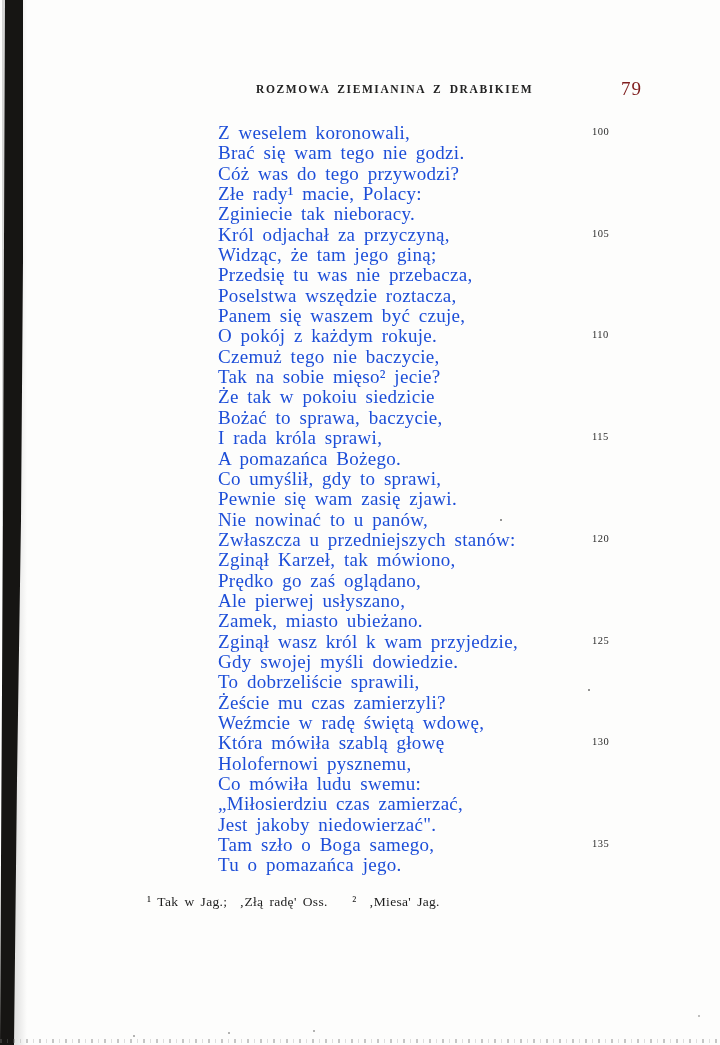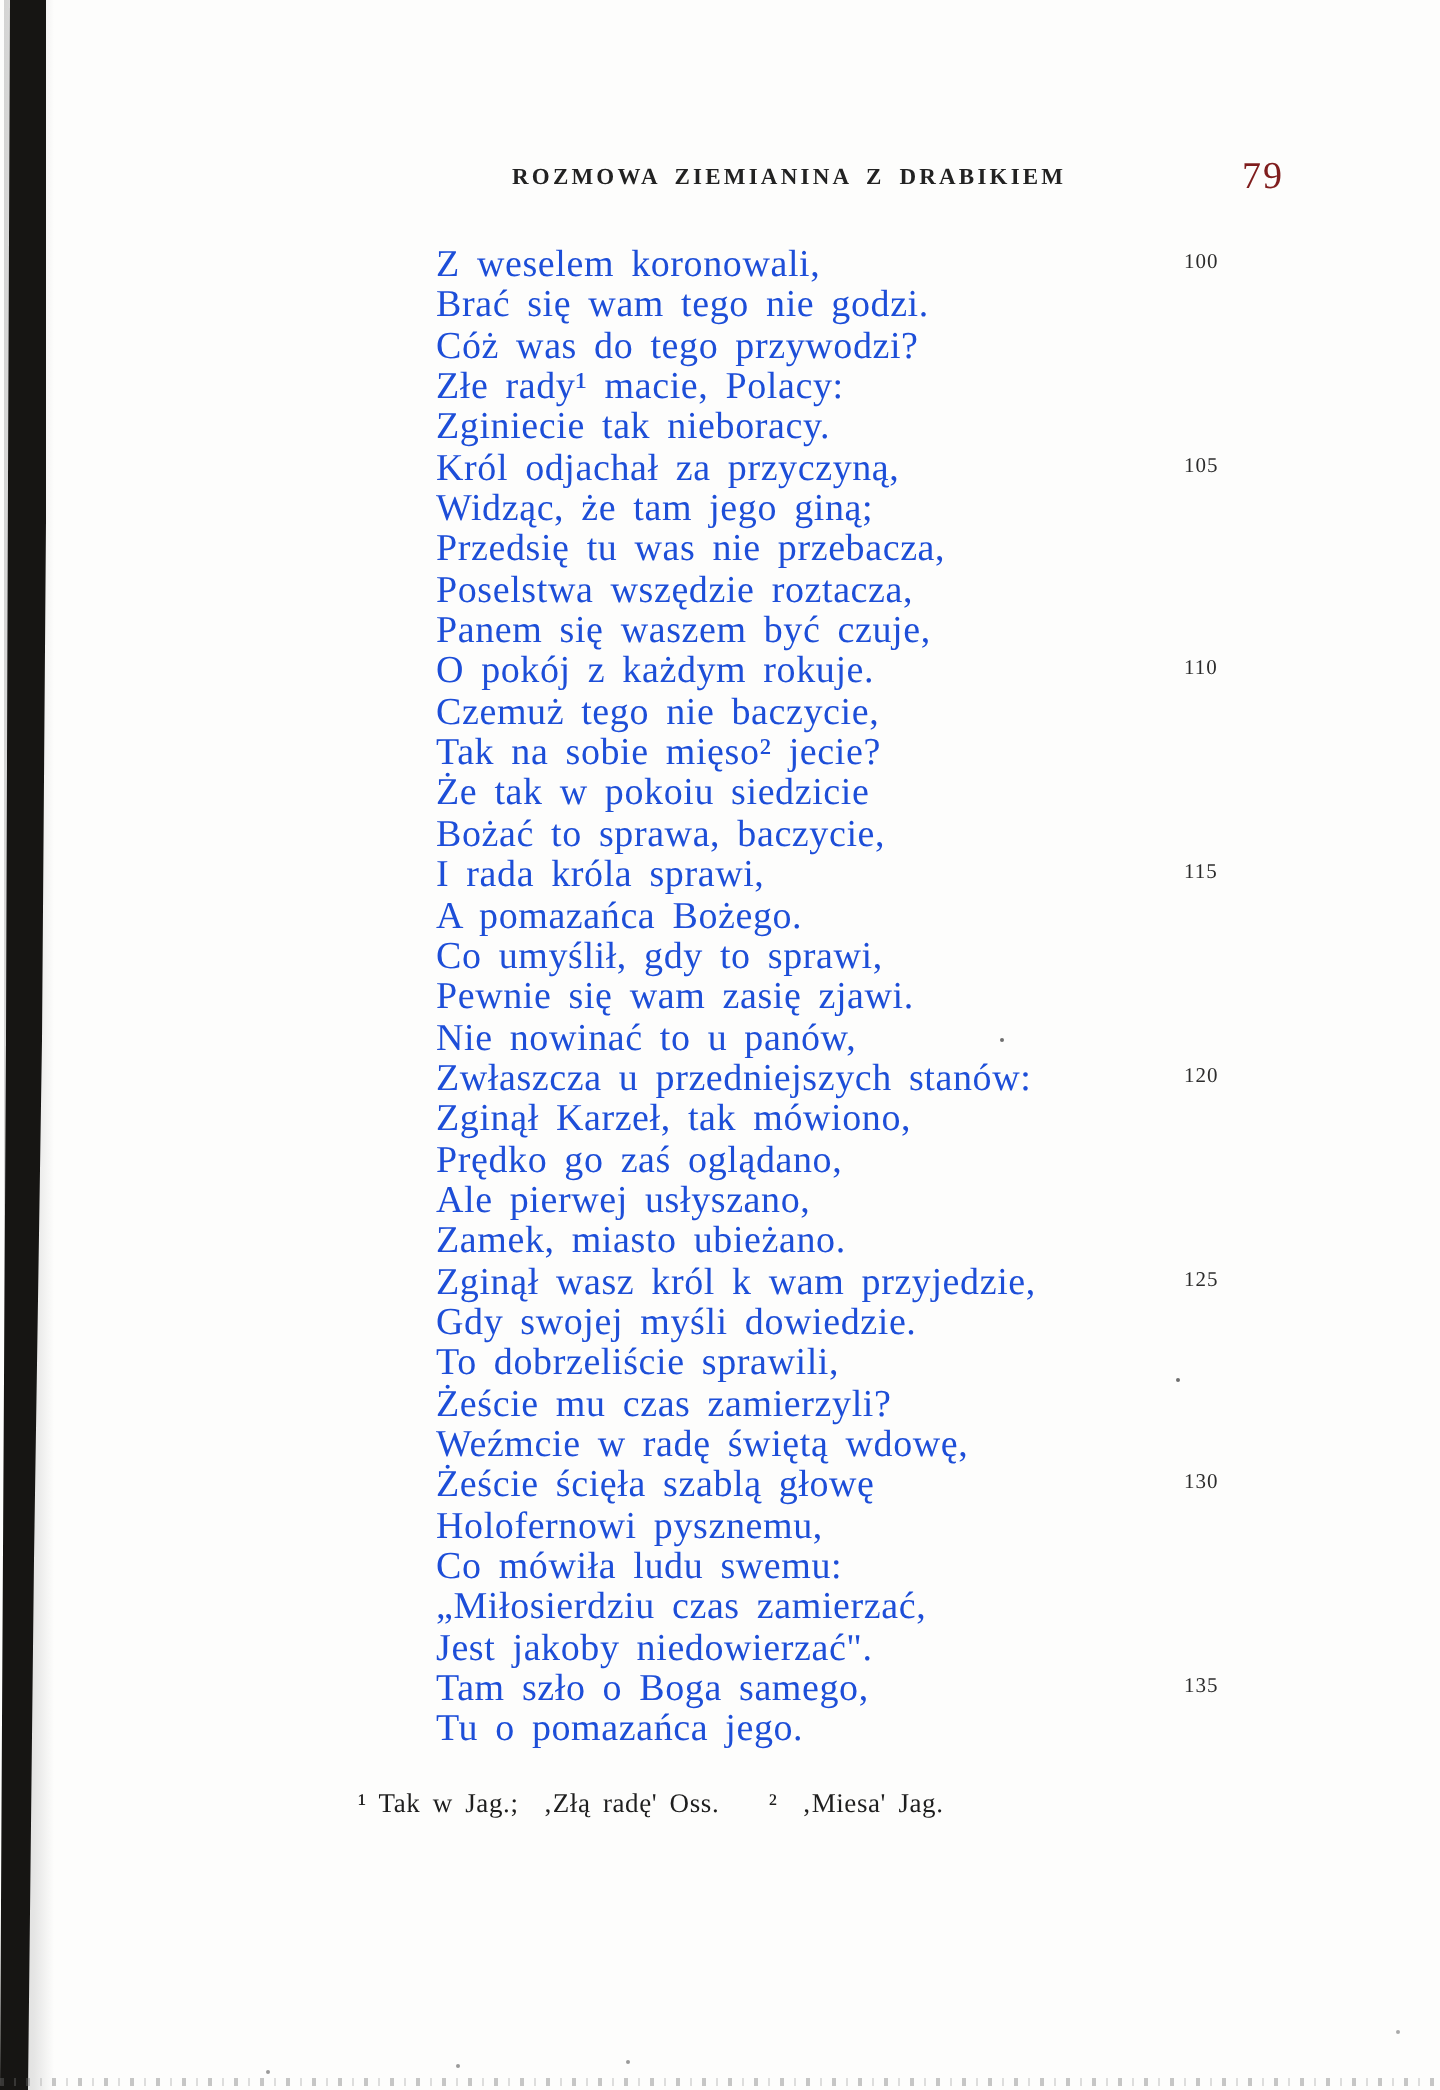--- a/index.html
+++ b/index.html
@@ -46,21 +46,21 @@
   .line-text{
     font-size:19px;letter-spacing:.3px;word-spacing:3.5px;color:#1d4ed8;
   }
   .line-num{
     position:absolute;left:374px;top:4px;width:34px;
     font-size:10.5px;letter-spacing:.5px;color:#2c2c2c;
   }
   .footnote{
     position:absolute;left:147px;top:894px;
     font-size:13.5px;letter-spacing:.3px;word-spacing:2.5px;
-    white-space:pre;color:#1e1e1e;margin-left:32px;
+    white-space:pre;color:#1e1e1e;
   }
   .dot{position:absolute;background:#6f6f6f;border-radius:50%;}
   .d1{left:500px;top:519px;width:2px;height:2px;}
   .d2{left:588px;top:689px;width:2px;height:2px;}
   .d3{left:228px;top:1032px;width:2px;height:2px;background:#9a9a9a;}
   .d4{left:133px;top:1035px;width:2px;height:2px;background:#9a9a9a;}
   .d5{left:313px;top:1030px;width:2px;height:2px;background:#9a9a9a;}
   .d6{left:698px;top:1015px;width:2px;height:2px;background:#aaa;}
   .bottom-noise{
     position:absolute;left:0;top:1039px;width:720px;height:4px;
@@ -229,21 +229,21 @@
         <span class="line-text">Żeście mu czas zamierzyli?</span>
         <span class="line-num"></span>
       </div>
 
       <div class="line">
         <span class="line-text">Weźmcie w radę świętą wdowę,</span>
         <span class="line-num"></span>
       </div>
 
       <div class="line">
-        <span class="line-text">Żeście ścięła szablą głowę</span>
+        <span class="line-text">Która mówiła szablą głowę</span>
         <span class="line-num">130</span>
       </div>
 
       <div class="line">
         <span class="line-text">Holofernowi pysznemu,</span>
         <span class="line-num"></span>
       </div>
 
       <div class="line">
         <span class="line-text">Co mówiła ludu swemu:</span>

